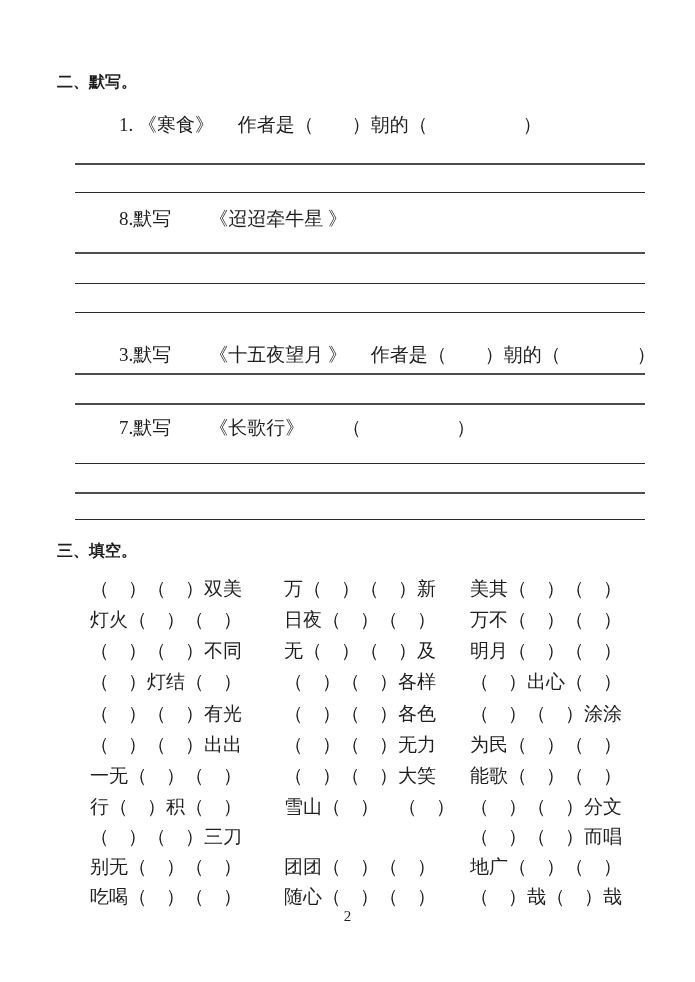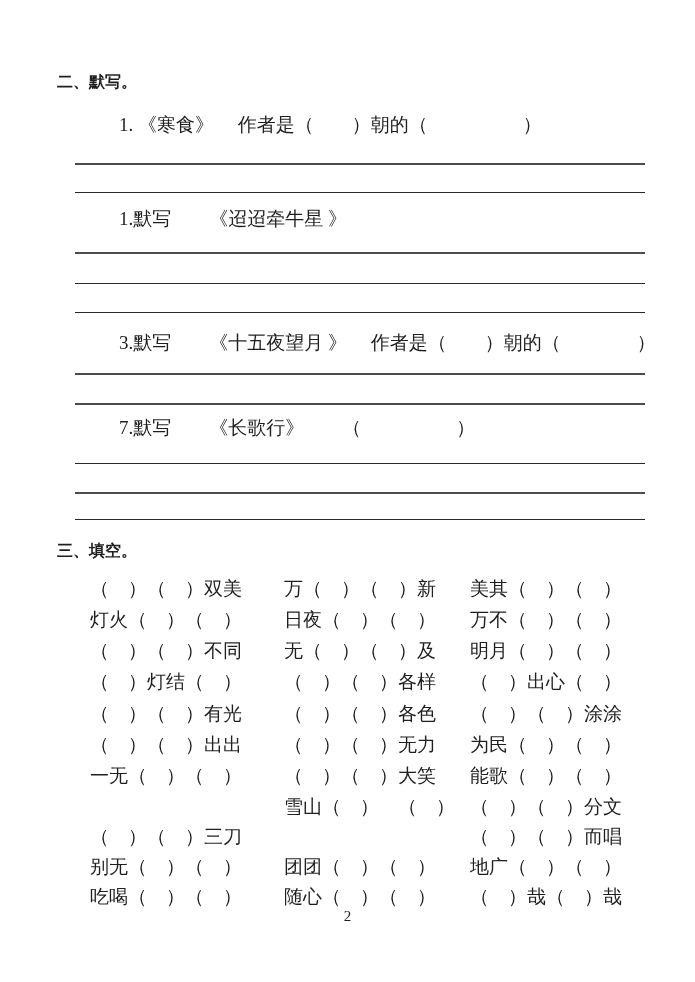--- a/index.html
+++ b/index.html
@@ -62,26 +62,26 @@
 <body>
 
 <div class="sheet">
 
   <div class="heading" style="top:72px">二、默写。</div>
 
   <div class="item" style="top:112px">1. 《寒食》　 作者是（　　）朝的（　　　　　）</div>
   <div class="wline" style="top:163px"></div>
   <div class="wline thin" style="top:192px"></div>
 
-  <div class="item" style="top:206px">1.默写　　《迢迢牵牛星 》</div>
+  <div class="item" style="top:206px">8.默写　　《迢迢牵牛星 》</div>
   <div class="wline" style="top:252px"></div>
   <div class="wline thin" style="top:283px"></div>
   <div class="wline thin" style="top:312px"></div>
 
-  <div class="item" style="top:330px">3.默写　　《十五夜望月 》　 作者是（　　）朝的（　　　　）</div>
+  <div class="item" style="top:342px">3.默写　　《十五夜望月 》　 作者是（　　）朝的（　　　　）</div>
   <div class="wline" style="top:373px"></div>
   <div class="wline" style="top:403px"></div>
 
   <div class="item" style="top:415px">7.默写　　《长歌行》　　（　　　　　）</div>
   <div class="wline thin" style="top:463px"></div>
   <div class="wline" style="top:492px"></div>
   <div class="wline thin" style="top:519px"></div>
 
   <div class="heading" style="top:541px">三、填空。</div>
 
@@ -114,20 +114,21 @@
     <span class="gc c0">（　）（　）出出</span>
     <span class="gc c1">（　）（　）无力</span>
     <span class="gc c2">为民（　）（　）</span>
   </div>
   <div class="grow" style="top:763px">
     <span class="gc c0">一无（　）（　）</span>
     <span class="gc c1">（　）（　）大笑</span>
     <span class="gc c2">能歌（　）（　）</span>
   </div>
   <div class="grow" style="top:794px">
+    <span class="gc c0">行（　）积（　）</span>
     <span class="gc c1">雪山（　）　（　）</span>
     <span class="gc c2">（　）（　）分文</span>
   </div>
   <div class="grow" style="top:824px">
     <span class="gc c0">（　）（　）三刀</span>
     <span class="gc c2">（　）（　）而唱</span>
   </div>
   <div class="grow" style="top:854px">
     <span class="gc c0">别无（　）（　）</span>
     <span class="gc c1">团团（　）（　）</span>

